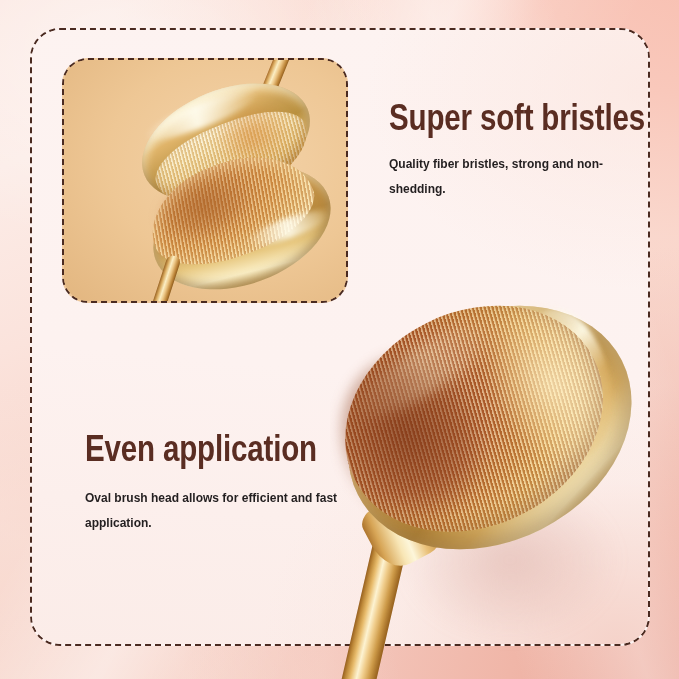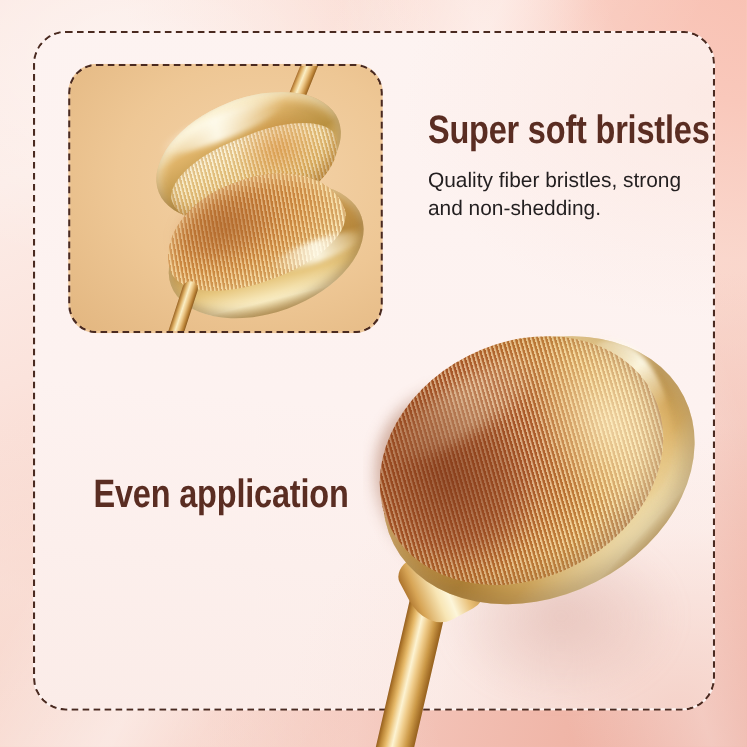--- a/index.html
+++ b/index.html
@@ -238,23 +238,23 @@
     color: #5a2d22;
     font-weight: 700;
     letter-spacing: -0.2px;
     transform: scaleX(0.82);
     transform-origin: left center;
     white-space: nowrap;
   }
   .body-text {
     position: absolute;
     color: #231f20;
-    font-size: 19px;
+    font-size: 12px;
     line-height: 25px;
-    font-weight: 400;
+    font-weight: 700;
   }
 
   #h1-super { left: 389px; top: 97px; font-size: 36px; }
   #p1-super { left: 389px; top: 152px; width: 250px; }
   #p2-super { left: 389px; top: 206px; width: 250px; }
 
   #h2-even  { left: 85px; top: 428px; font-size: 36px; }
   #p1-even  { left: 85px; top: 486px; width: 262px; }
 
   
@@ -418,14 +418,15 @@
       <div class="mp-bristle-dark"></div>
       <div class="mp-bristle-tip"></div>
       <div class="mp-highlight"></div>
     </div>
   </div>
 
   <div class="heading" id="h1-super">Super soft bristles</div>
   <div class="body-text" id="p1-super">Quality fiber bristles, strong and non-shedding.</div>
 
   <div class="heading" id="h2-even">Even application</div>
+  <div class="body-text" id="p1-even">Oval brush head allows for efficient and fast application.</div>
 
 </div>
 
 </body></html>

